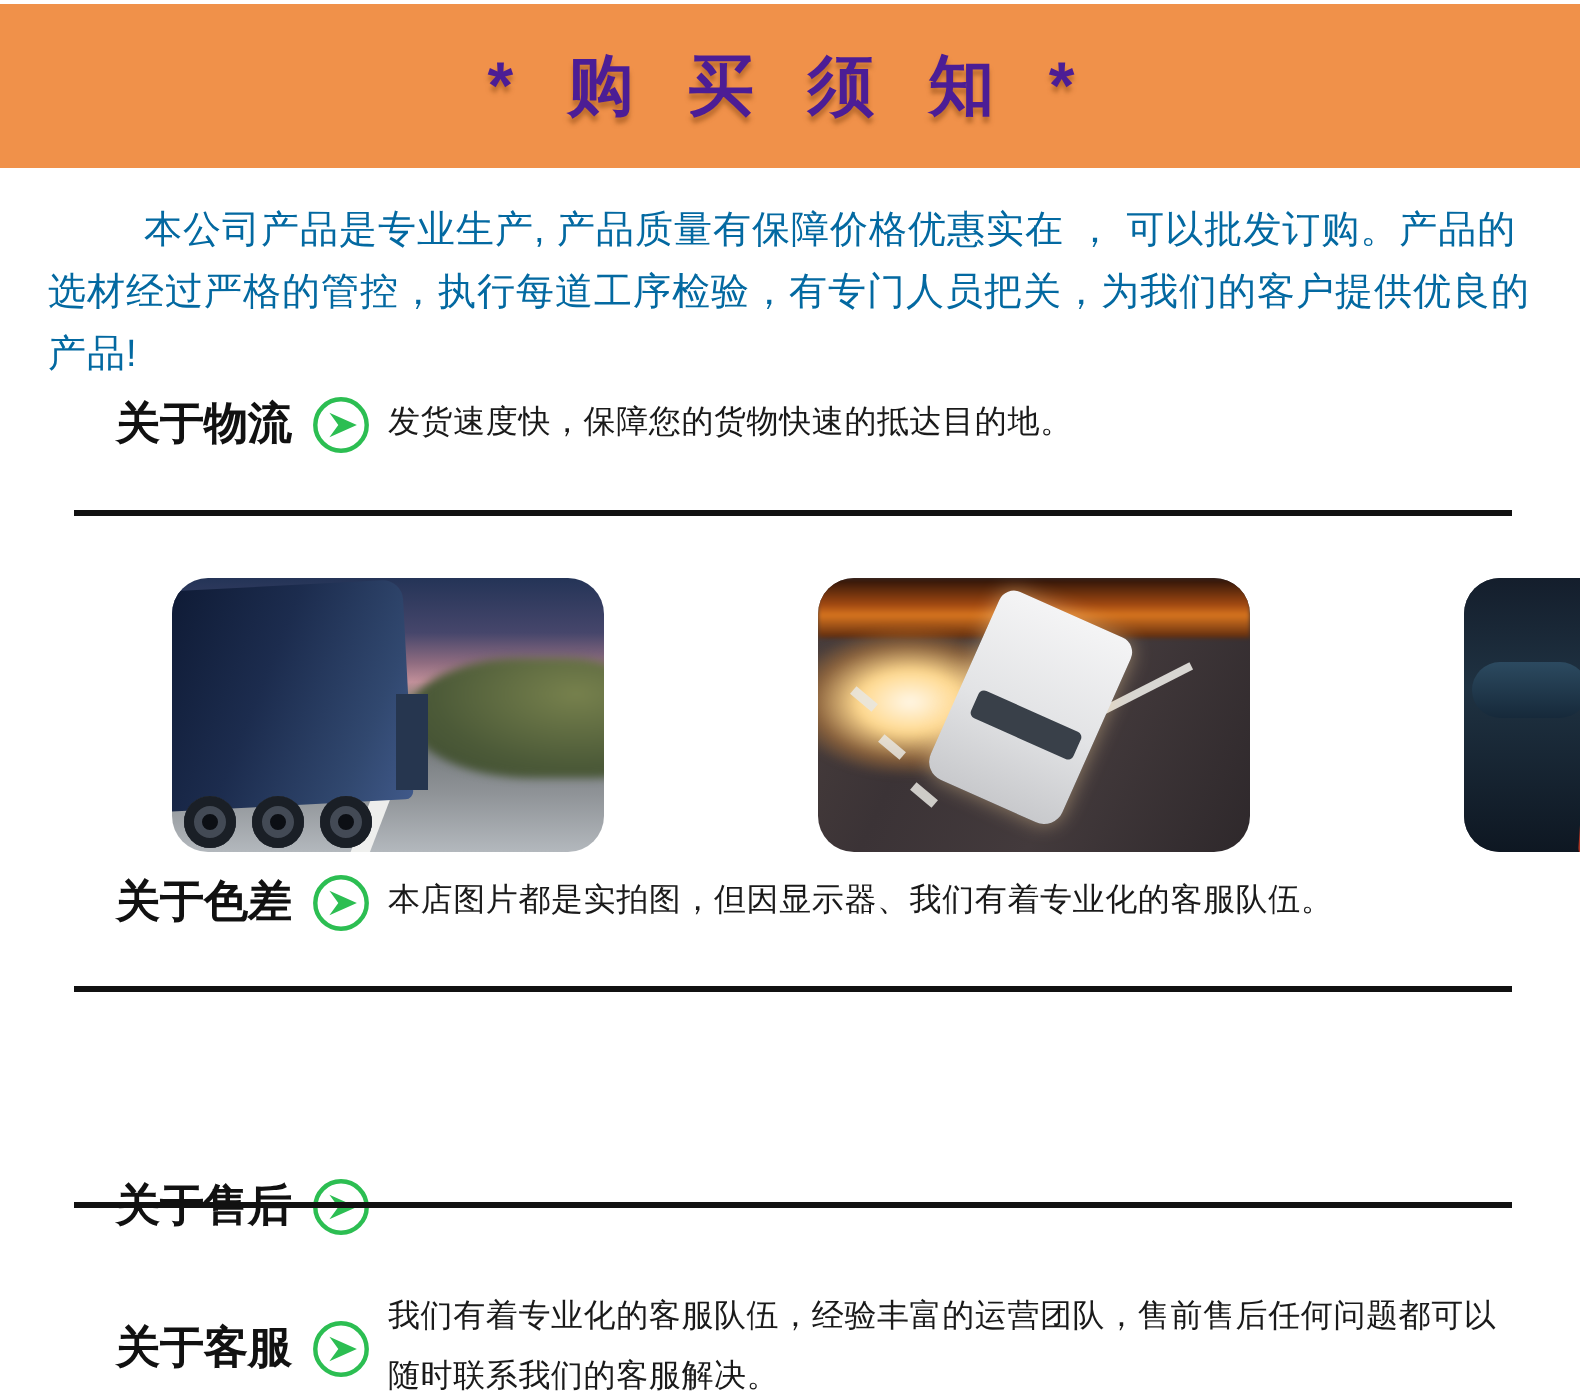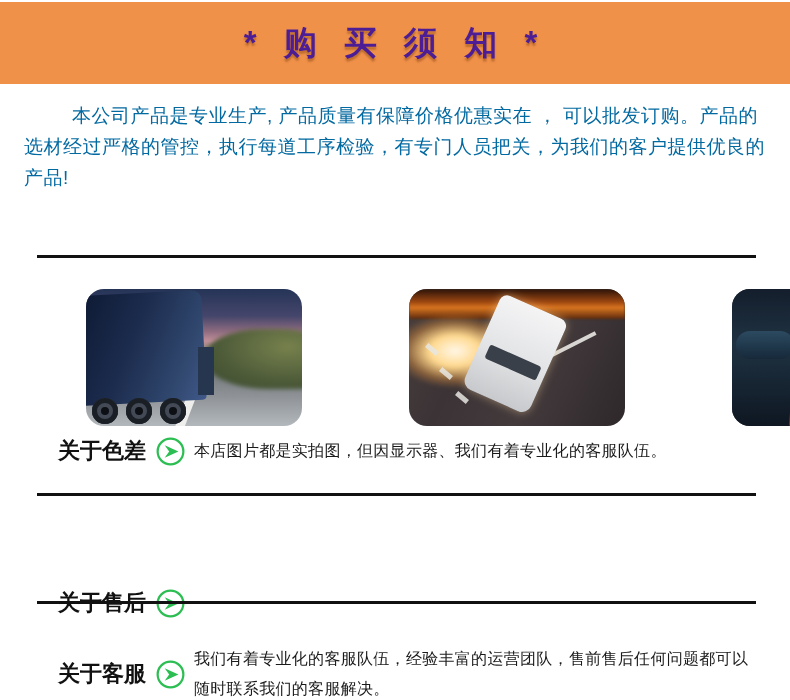--- a/index.html
+++ b/index.html
@@ -25,21 +25,21 @@
     font-size:19px; line-height:31px; color:#0369a1; text-indent:48px;
     letter-spacing:.5px;
   }
 
   
   .row { position:absolute; left:58px; display:flex; align-items:center; }
   .row-label { font-size:22px; font-weight:700; color:#111; flex:0 0 auto; white-space:nowrap; }
   .row-icon { flex:0 0 auto; width:29px; height:29px; margin:0 9px 0 10px; display:block; }
   .row-text { font-size:16px; line-height:30px; color:#1a1a1a; letter-spacing:.3px; }
   .row-logistics { top:197px; }
-  .row-color     { top:436px; }
+  .row-color     { top:436px;font-family:Liberation Mono, monospace; }
   .row-aftersale { top:552px; width:702px;margin-top:36px; }
   .row-service   { top:644px; width:702px; }
 
   
   .divider { position:absolute; left:37px; width:719px; height:3px; background:#111111; }
   .divider-1 { top:255px; }
   .divider-2 { top:493px; }
   .divider-3 { top:601px; }
 
   
@@ -92,20 +92,28 @@
 <body>
 
 <div class="page">
 
   <header class="banner">
     <h1 class="banner-title">* 购 买 须 知 *</h1>
   </header>
 
   <p class="intro">本公司产品是专业生产, 产品质量有保障价格优惠实在 ， 可以批发订购。产品的选材经过严格的管控，执行每道工序检验，有专门人员把关，为我们的客户提供优良的产品!</p>
 
+  <section class="row row-logistics">
+    <span class="row-label">关于物流</span>
+    <svg class="row-icon" viewBox="0 0 30 30">
+      <circle cx="15" cy="15" r="13.3" fill="#ffffff" stroke="#2CBE52" stroke-width="2.3"></circle>
+      <path d="M9 8.6 L23.2 15 L9 21.4 L13.6 15 Z" fill="#2CBE52"></path>
+    </svg>
+    <span class="row-text">发货速度快，保障您的货物快速的抵达目的地。</span>
+  </section>
 
   <div class="divider divider-1"></div>
 
   <div class="images">
     <figure class="img img-blue">
       <span class="hill"></span>
       <span class="lane"></span>
       <span class="trailer"></span>
       <span class="cab"></span>
       <span class="wheel w1"></span>

